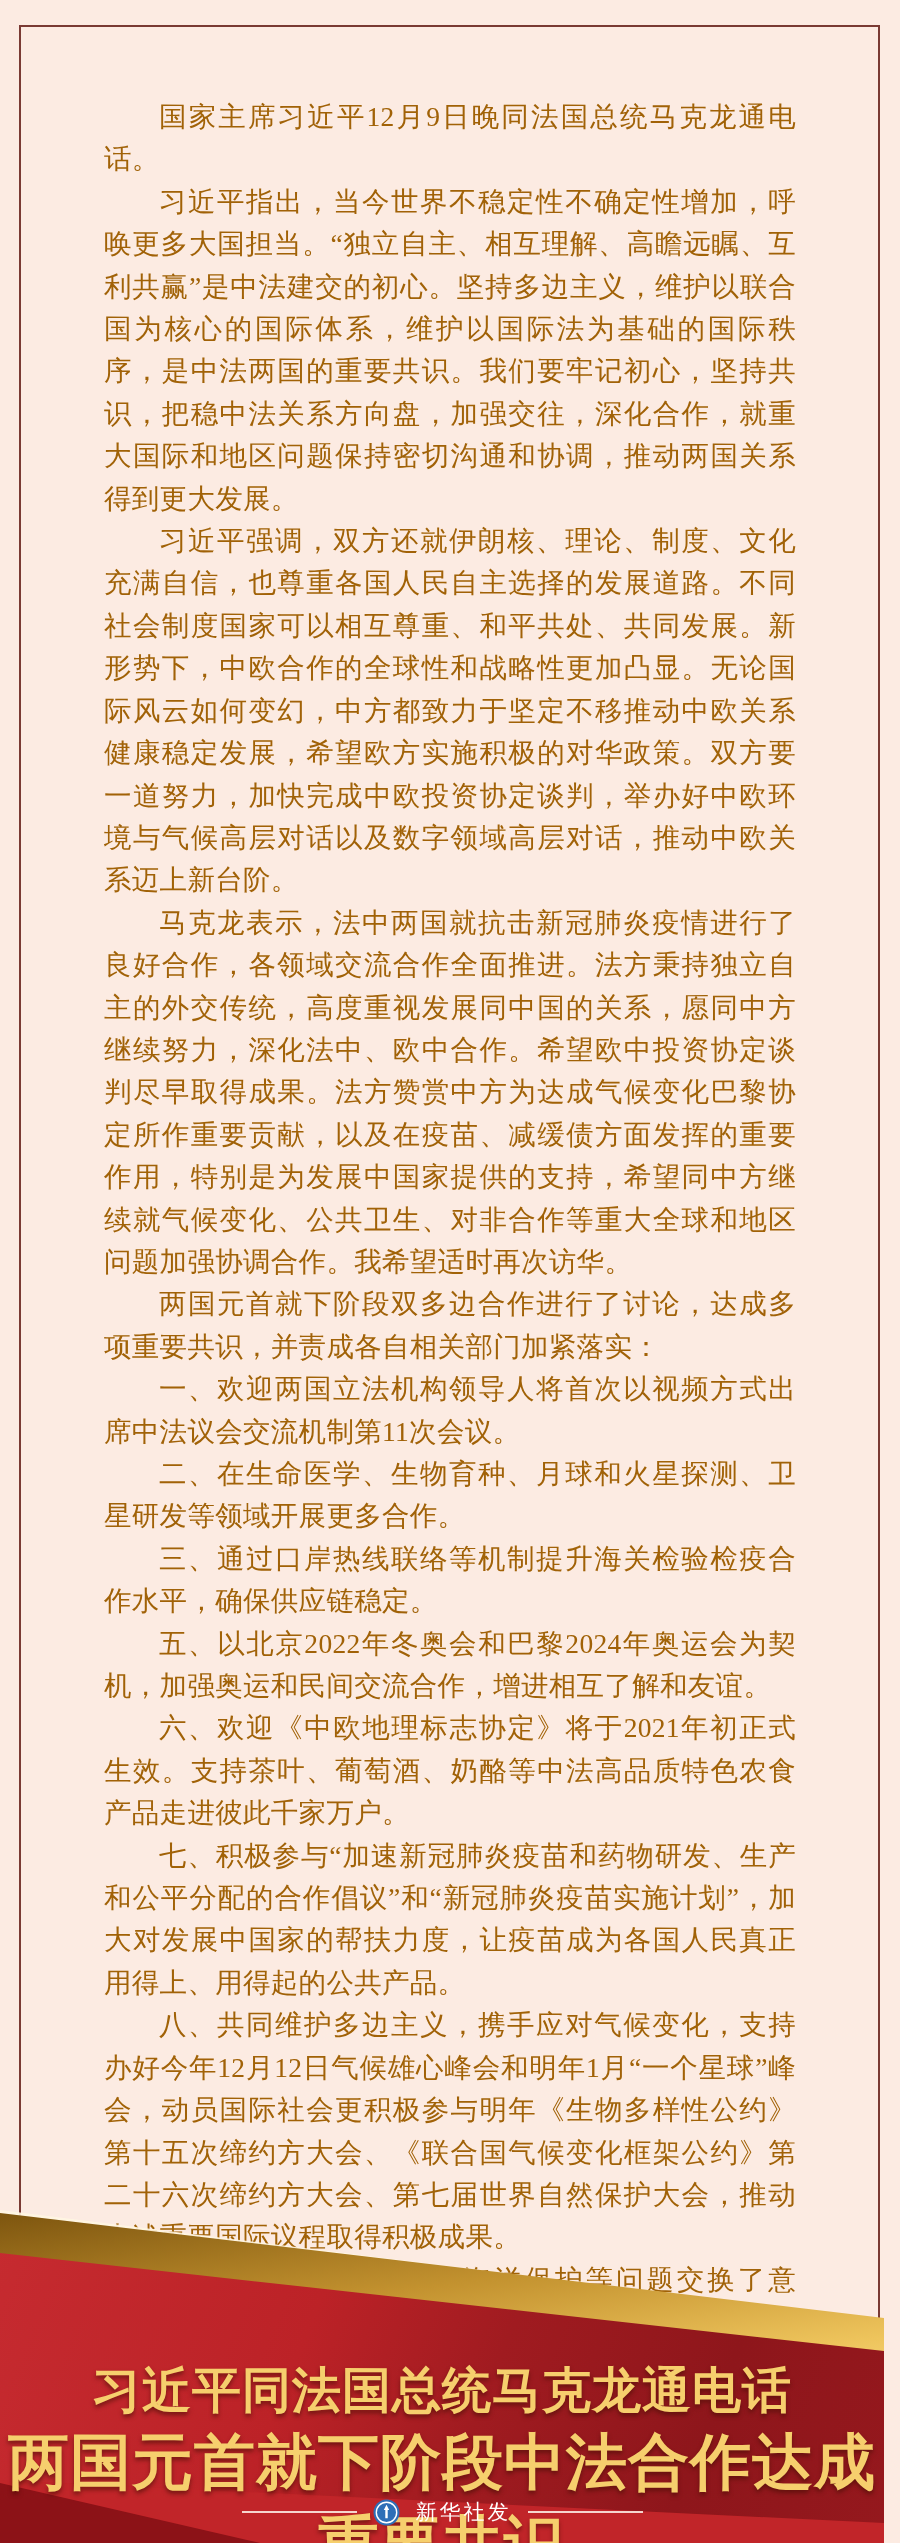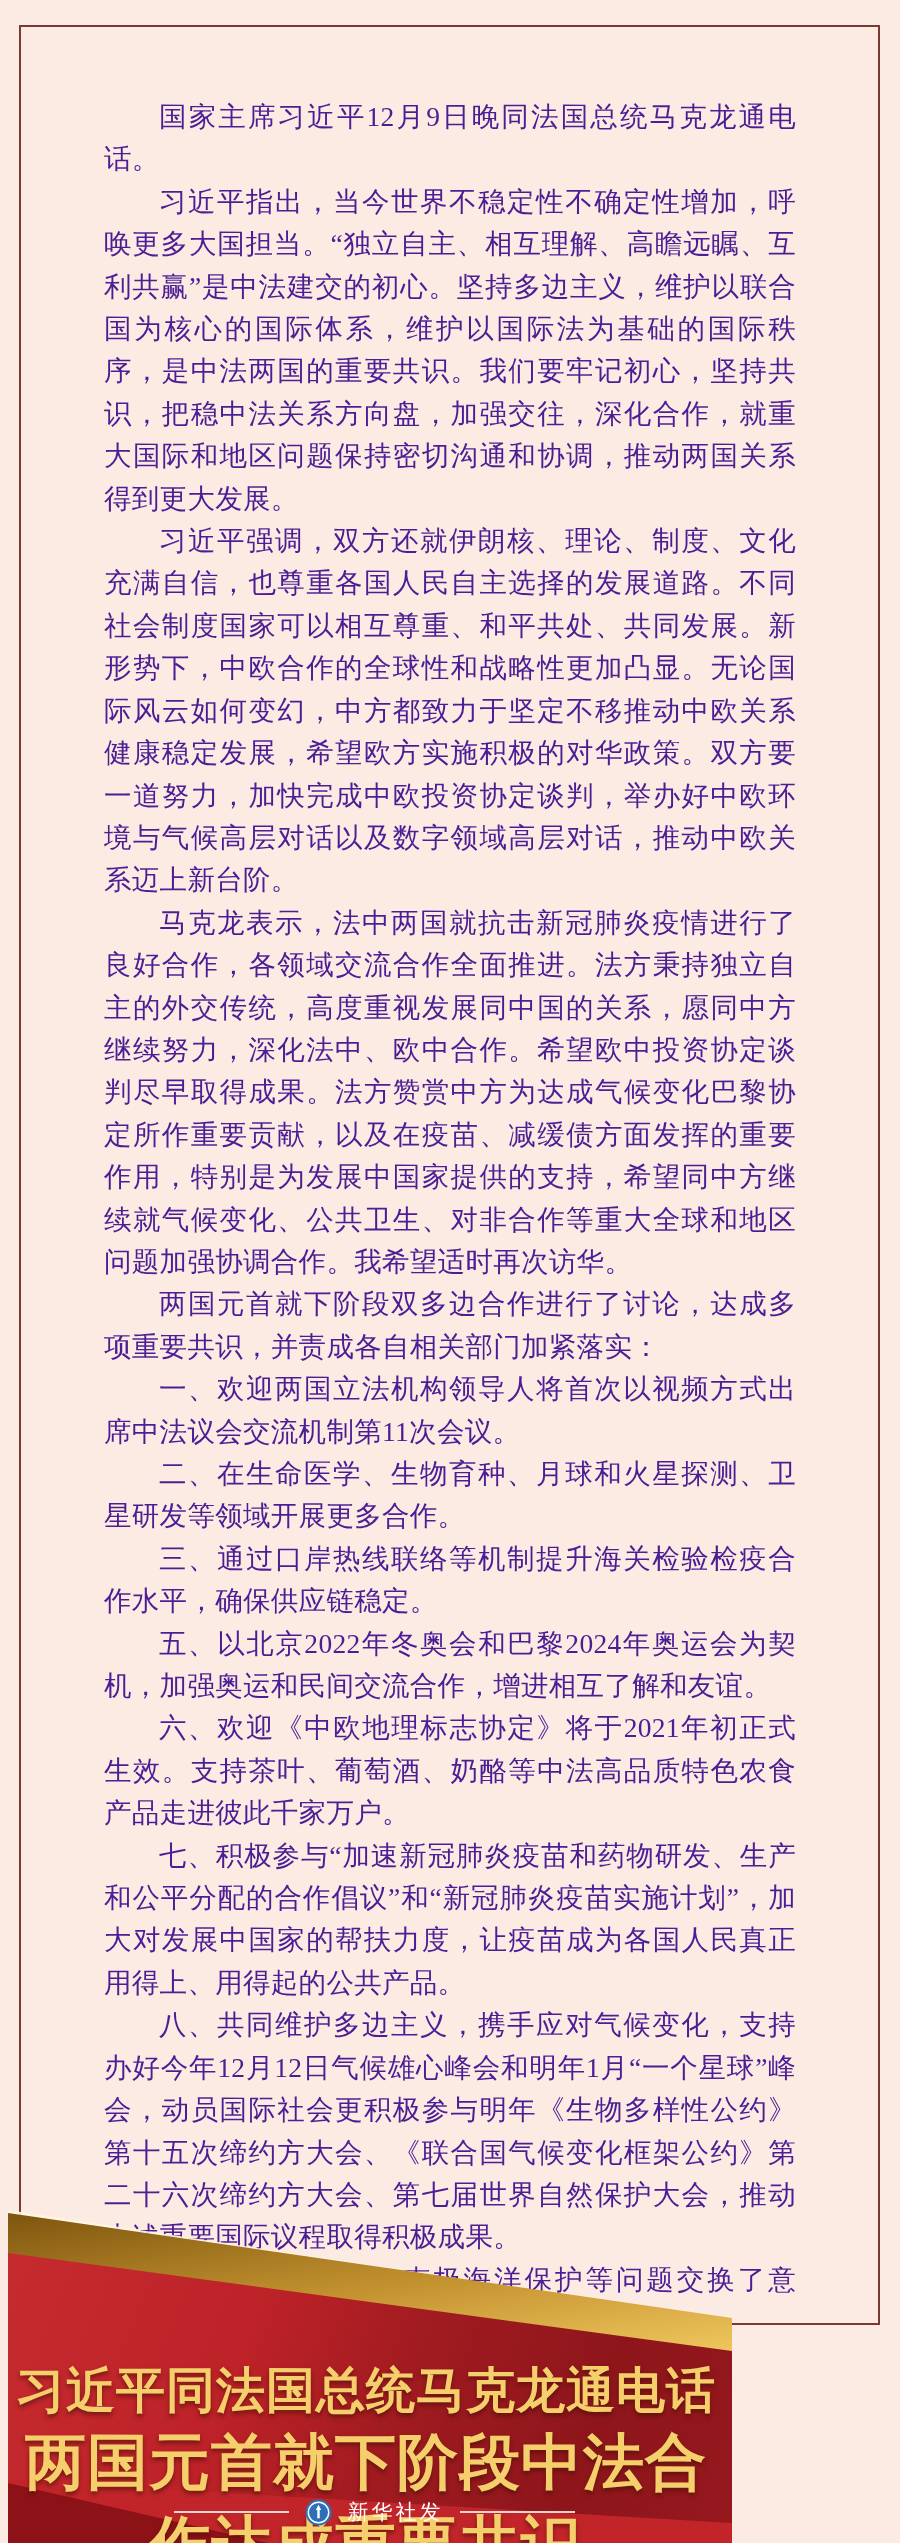--- a/index.html
+++ b/index.html
@@ -9,29 +9,29 @@
     font-family:"Liberation Serif","DejaVu Serif",serif;
   }
   
   .frame {
     position:absolute; left:19px; top:25px; width:861px; height:2300px;
     border:2px solid #7a3a33; box-sizing:border-box;
   }
   
   .content {
     position:absolute; left:104px; top:96px; width:692px;
-    color:#4c1d95;
+    color:#a16207;
   }
   .content p {
     margin:0; font-size:27.5px; line-height:42.4px;
     text-indent:2em; text-align:justify; letter-spacing:0.3px;
   }
   
-  .banner { position:absolute; left:0; top:2210px; width:732px; height:333px; }
-  .banner > div { position:absolute;margin-left:8px; }
+  .banner { position:absolute; left:0; top:2210px; width:884px; height:333px; }
+  .banner > div { position:absolute; }
   .red-body {
     inset:0;
     background:linear-gradient(112deg,#c62b30 0%,#bc2227 35%,#a01b20 55%,#8e161b 78%,#95181d 100%);
     clip-path:polygon(0 41px,100% 139px,100% 100%,0 100%);
   }
   .bright-band {
     left:0; right:0; bottom:0; height:140px; background:#c12529;
     clip-path:polygon(0 77px,100% 120px,100% 140px,0 140px);
   }
   .dark-corner {

